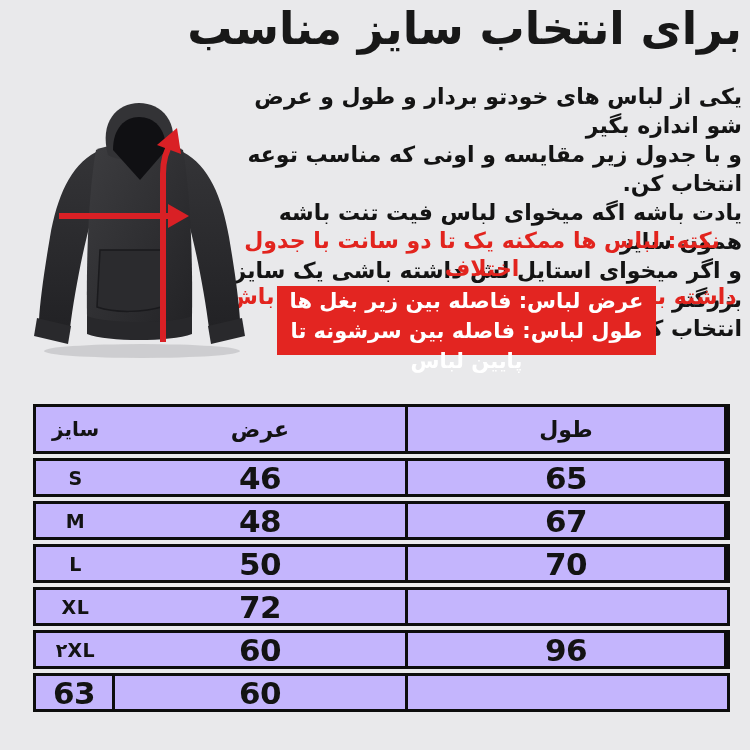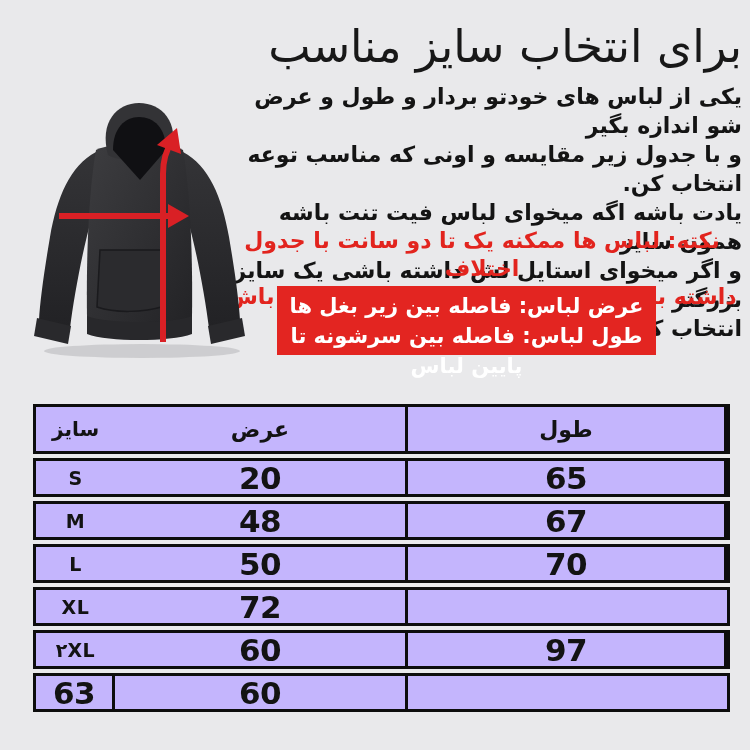--- a/index.html
+++ b/index.html
@@ -11,27 +11,27 @@
     width: 750px;
     height: 750px;
     margin: 0 auto;
     background: #e9e9eb;
     overflow: hidden;
   }
 
   
   .title {
     position: absolute;
-    top: 20px;
+    top: 2px;
     right: 8px;
     width: 520px;
     direction: rtl;
     text-align: right;
     font-size: 45px;
-    font-weight: 400;
+    font-weight: 700;
     color: #181818;
     letter-spacing: -1px;
     white-space: nowrap;
   }
   .intro {
     position: absolute;
     top: 82px;
     right: 8px;
     width: 520px;
     direction: rtl;
@@ -61,21 +61,20 @@
     top: 286px;
     width: 379px;
     height: 69px;
     background: #e32521;
     direction: rtl;
     text-align: center;
     color: #ffffff;
     font-size: 21px;
     line-height: 30px;
     font-weight: 700;
-    padding-top: 5px;
   }
 
   
   .hoodie-wrap {
     position: absolute;
     left: 12px;
     top: 92px;
     width: 255px;
     height: 270px;
   }
@@ -175,21 +174,21 @@
   <div class="size-table">
 
     <div class="t-row header">
       <div class="t-cell h-size">سایز</div>
       <div class="t-cell c2 h-dim">عرض</div>
       <div class="t-cell c3 h-dim">طول</div>
     </div>
 
     <div class="t-row data">
       <div class="t-cell v-size">S</div>
-      <div class="t-cell c2 v-num">20</div>
+      <div class="t-cell c2 v-num">46</div>
       <div class="t-cell c3 v-num">65</div>
     </div>
 
     <div class="t-row data">
       <div class="t-cell v-size">M</div>
       <div class="t-cell c2 v-num">48</div>
       <div class="t-cell c3 v-num">67</div>
     </div>
 
     <div class="t-row data">
@@ -199,21 +198,21 @@
     </div>
 
     <div class="t-row data">
       <div class="t-cell v-size">XL</div>
       <div class="t-cell c3 v-num">72</div>
     </div>
 
     <div class="t-row data">
       <div class="t-cell v-size">۲XL</div>
       <div class="t-cell c2 v-num">60</div>
-      <div class="t-cell c3 v-num">97</div>
+      <div class="t-cell c3 v-num">96</div>
     </div>
 
     <div class="t-row data">
       <div class="t-cell c2 v-num">63</div>
       <div class="t-cell c3 v-num">60</div>
     </div>
 
   </div>
 </div>
 

